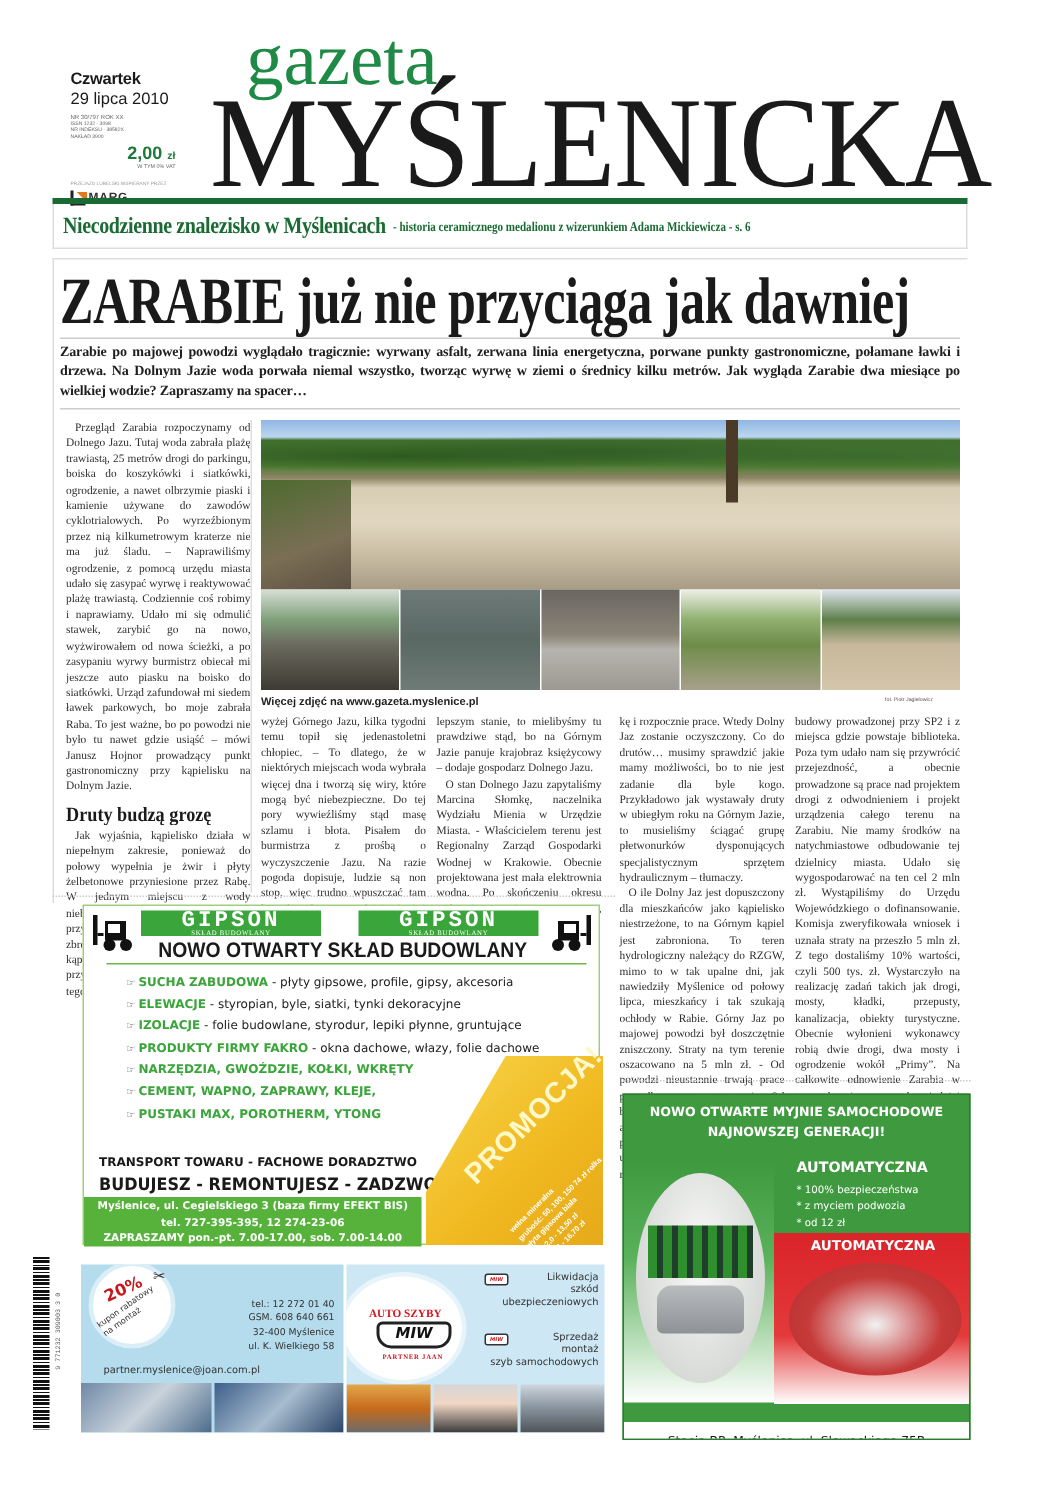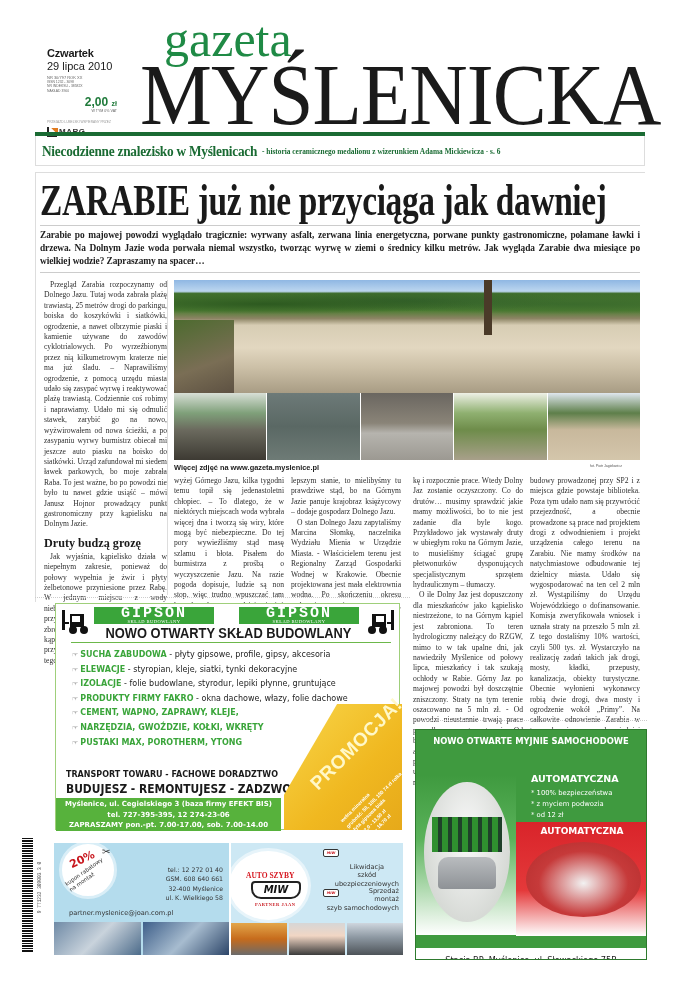--- a/index.html
+++ b/index.html
@@ -59,21 +59,21 @@
 
   
   .gipson { position: absolute; left: 55px; top: 603px; width: 345px; height: 227px; border: 1px solid #9fcf7a; background: #fff; font-family: "DejaVu Sans", sans-serif; }
   .gip-head { position: absolute; left: 0; top: 0; width: 100%; height: 38px; }
   .gip-logo { position: absolute; top: 3px; width: 120px; height: 17px; background: #3aa53a; color: #fff; text-align: center; }
   .gip-logo .gname { font-family: Liberation Mono, monospace; font-weight: bold; font-size: 15px; line-height: 13px; letter-spacing: 2px; display: block; }
   .gip-logo .gsub { font-family: "Liberation Serif", serif; font-size: 4.5px; line-height: 4px; letter-spacing: 0.5px; display: block; }
   .forklift { position: absolute; top: 4px; width: 30px; height: 28px; }
   .gip-title { position: absolute; left: 35px; top: 21px; width: 275px; text-align: center; font-family: "Liberation Sans", sans-serif; font-weight: bold; font-size: 14px; color: #1a1a1a; transform: scaleX(0.92); }
   .gip-line { position: absolute; left: 15px; top: 38px; width: 320px; height: 1px; background: #6cb84a; }
-  .gip-list { position: absolute; left: 16px; top: 44px; list-style: none; font-size: 8px; line-height: 13.6px; color: #222; }
+  .gip-list { position: absolute; left: 28px; top: 44px; list-style: none; font-size: 8px; line-height: 13.6px; color: #222; }
   .gip-list li .hl { color: #3aa53a; font-weight: bold; }
   .gip-list li .bullet { color: #555; font-size: 7px; margin-right: 2px; }
   .gip-transport { position: absolute; left: 10px; top: 166px; font-weight: bold; font-size: 8px; color: #1a1a1a; }
   .gip-call { position: absolute; left: 10px; top: 178px; font-weight: bold; font-size: 11.5px; color: #1a1a1a; transform: scaleX(0.93); transform-origin: left; }
   .gip-footer { position: absolute; left: 0; top: 194px; width: 225px; height: 33px; background: #57b23c; color: #fff; font-weight: bold; font-size: 7px; line-height: 10.5px; text-align: center; padding-top: 1px; }
   .promo { position: absolute; left: 228px; top: 100px; width: 118px; height: 126px; background: linear-gradient(135deg, #f8d64a 0%, #f0b820 60%, #e6a91a 100%); clip-path: polygon(45% 0, 100% 0, 100% 100%, 0 100%, 0 72%); }
   .promo-word { position: absolute; left: 250px; top: 175px; transform: rotate(-45deg); transform-origin: left top; font-family: "Liberation Sans", sans-serif; font-weight: bold; font-size: 19px; color: #fff8c8; letter-spacing: 0.5px; }
   .promo-lines { position: absolute; left: 283px; top: 215px; transform: rotate(-45deg); transform-origin: left top; font-family: "Liberation Sans", sans-serif; font-weight: bold; font-size: 5px; line-height: 7.5px; color: #fff; white-space: nowrap; }
 
   
@@ -218,25 +218,25 @@
       <rect x="10" y="6" width="14" height="13" fill="#111"></rect>
         <rect x="12" y="8" width="8" height="6" fill="#fff"></rect>
       <circle cx="13" cy="22" r="4" fill="#111"></circle>
         <circle cx="24" cy="22" r="4" fill="#111"></circle>
     </svg>
     <div class="gip-title">NOWO OTWARTY SKŁAD BUDOWLANY</div>
   </div>
   <div class="gip-line"></div>
   <ul class="gip-list">
     <li><span class="bullet">☞</span><span class="hl">SUCHA ZABUDOWA</span><span> - płyty gipsowe, profile, gipsy, akcesoria</span></li>
-    <li><span class="bullet">☞</span><span class="hl">ELEWACJE</span><span> - styropian, kleje, siatki, tynki dekoracyjne</span></li>
+    <li><span class="bullet">☞</span><span class="hl">ELEWACJE</span><span> - styropian, byle, siatki, tynki dekoracyjne</span></li>
     <li><span class="bullet">☞</span><span class="hl">IZOLACJE</span><span> - folie budowlane, styrodur, lepiki płynne, gruntujące</span></li>
     <li><span class="bullet">☞</span><span class="hl">PRODUKTY FIRMY FAKRO</span><span> - okna dachowe, włazy, folie dachowe</span></li>
+    <li><span class="bullet">☞</span><span class="hl">NARZĘDZIA, GWOŹDZIE, KOŁKI, WKRĘTY</span><span></span></li>
     <li><span class="bullet">☞</span><span class="hl">CEMENT, WAPNO, ZAPRAWY, KLEJE,</span><span></span></li>
-    <li><span class="bullet">☞</span><span class="hl">NARZĘDZIA, GWOŹDZIE, KOŁKI, WKRĘTY</span><span></span></li>
     <li><span class="bullet">☞</span><span class="hl">PUSTAKI MAX, POROTHERM, YTONG</span><span></span></li>
   </ul>
   <div class="gip-transport">TRANSPORT TOWARU - FACHOWE DORADZTWO</div>
   <div class="gip-call">BUDUJESZ - REMONTUJESZ - ZADZWOŃ!</div>
   <div class="gip-footer">
     <div>Myślenice, ul. Cegielskiego 3 (baza firmy EFEKT BIS)</div>
     <div>tel. 727-395-395, 12 274-23-06</div>
     <div>ZAPRASZAMY pon.-pt. 7.00-17.00, sob. 7.00-14.00</div>
   </div>
   <div class="promo"></div>
@@ -246,20 +246,21 @@
     <div>grubość: 50, 100, 150 74 zł rolka</div>
     <div>płyta gipsowa biała</div>
     <div>1,2x2,0 - 13,50 zł</div>
     <div>1,2x2,6 - 16,70 zł</div>
   </div>
 </div>
 
 <div class="carwash">
   <div class="cw-title">
     <div>NOWO OTWARTE MYJNIE SAMOCHODOWE</div>
+    <div>NAJNOWSZEJ GENERACJI!</div>
   </div>
   <div class="cw-left"></div>
   <div class="cw-oval">
     <div class="cw-brush"></div>
       <div class="cw-car"></div>
   </div>
   <div class="cw-auto">AUTOMATYCZNA</div>
   <ul class="cw-features">
     <li>* 100% bezpieczeństwa</li>
     <li>* z myciem podwozia</li>
@@ -294,21 +295,21 @@
       <div class="p-car2"></div>
     </div>
 </div>
 
 <div class="miw">
   <div class="circle"></div>
   <div class="autoszyby">AUTO SZYBY</div>
   <div class="miw-logo">MIW</div>
   <div class="partner">PARTNER JAAN</div>
   <div class="mini-logo" style="left:92px; top:6px;">MIW</div>
-  <div class="srv" style="top:20px;text-align:center;">
+  <div class="srv" style="top:4px;">
     <div>Likwidacja</div>
       <div>szkód</div>
       <div>ubezpieczeniowych</div>
   </div>
   <div class="mini-logo" style="left:92px; top:46px;">MIW</div>
   <div class="srv" style="top:44px;">
     <div>Sprzedaż</div>
       <div>montaż</div>
       <div>szyb samochodowych</div>
   </div>

